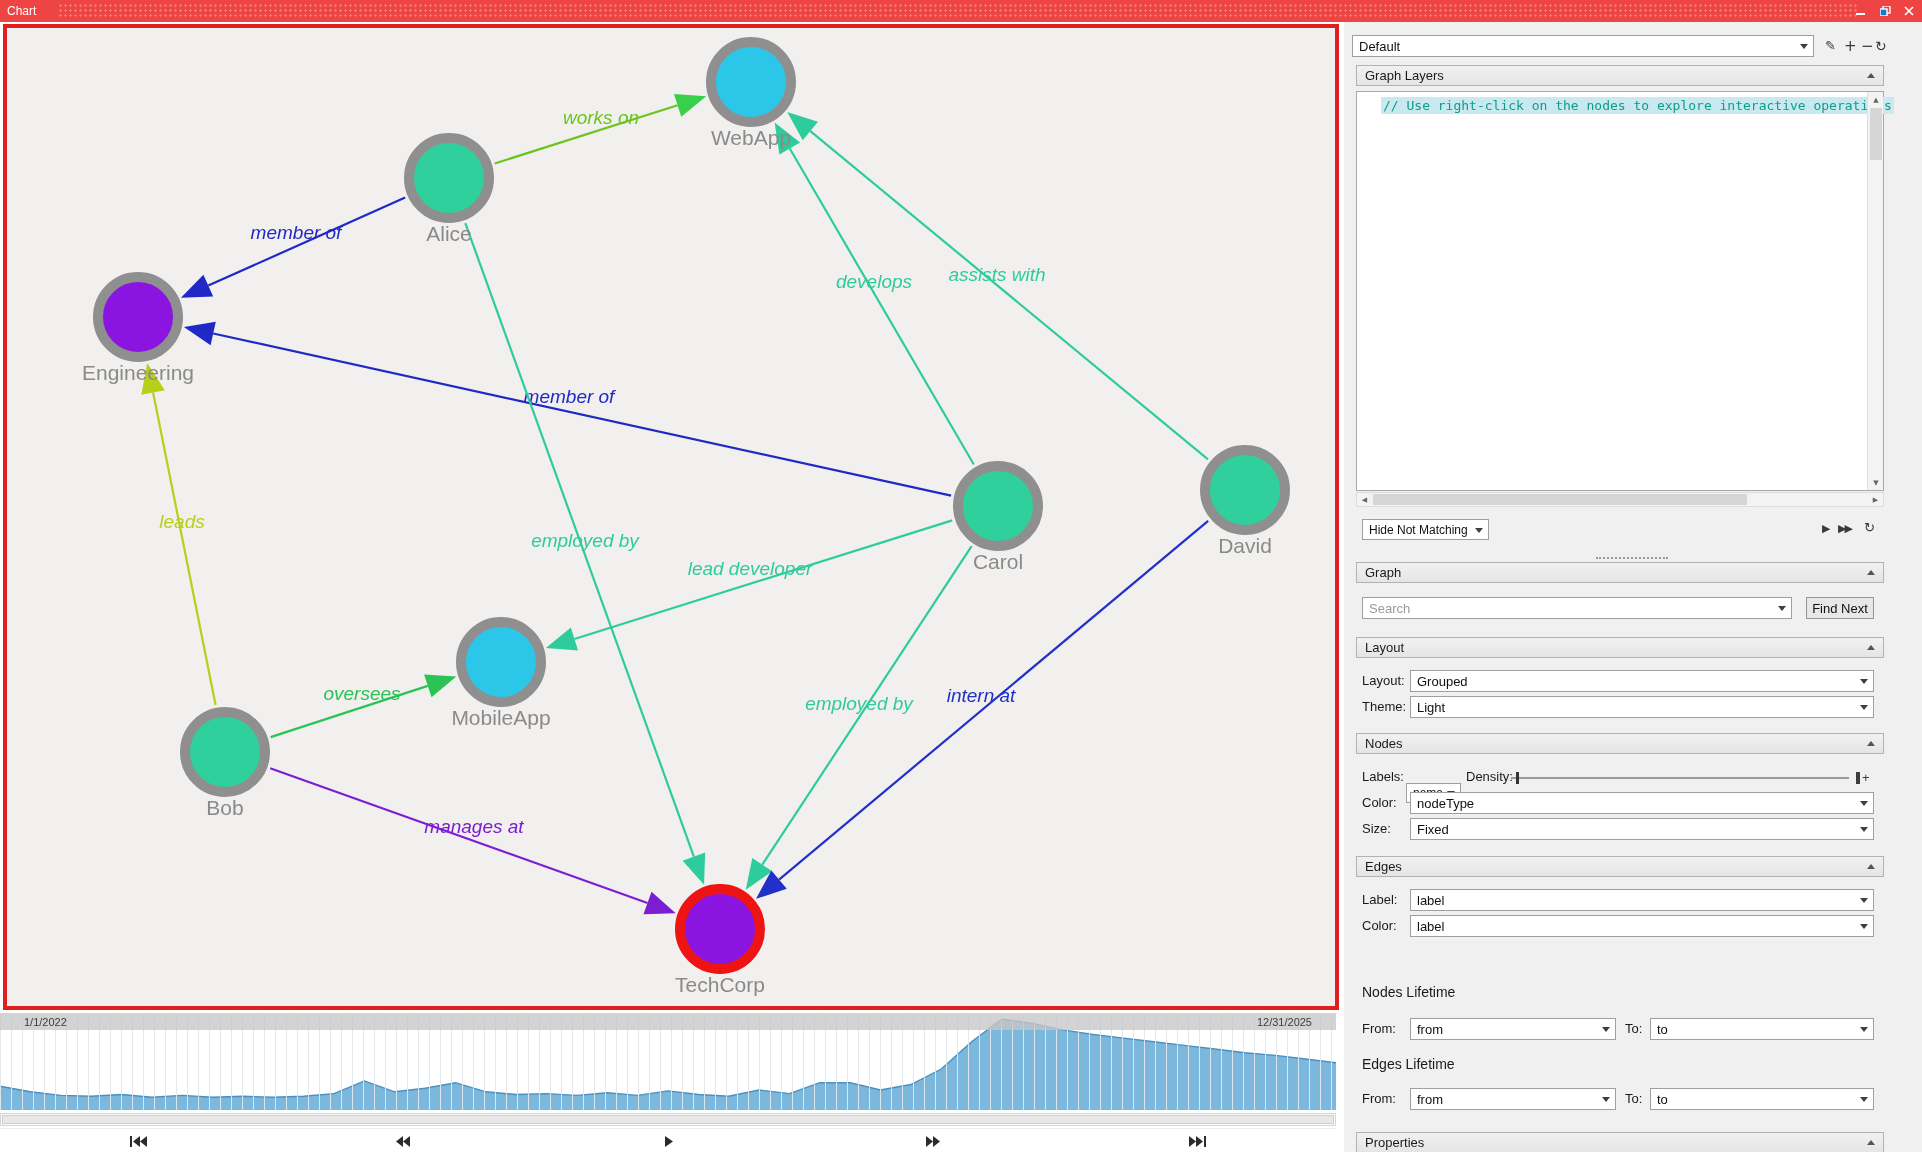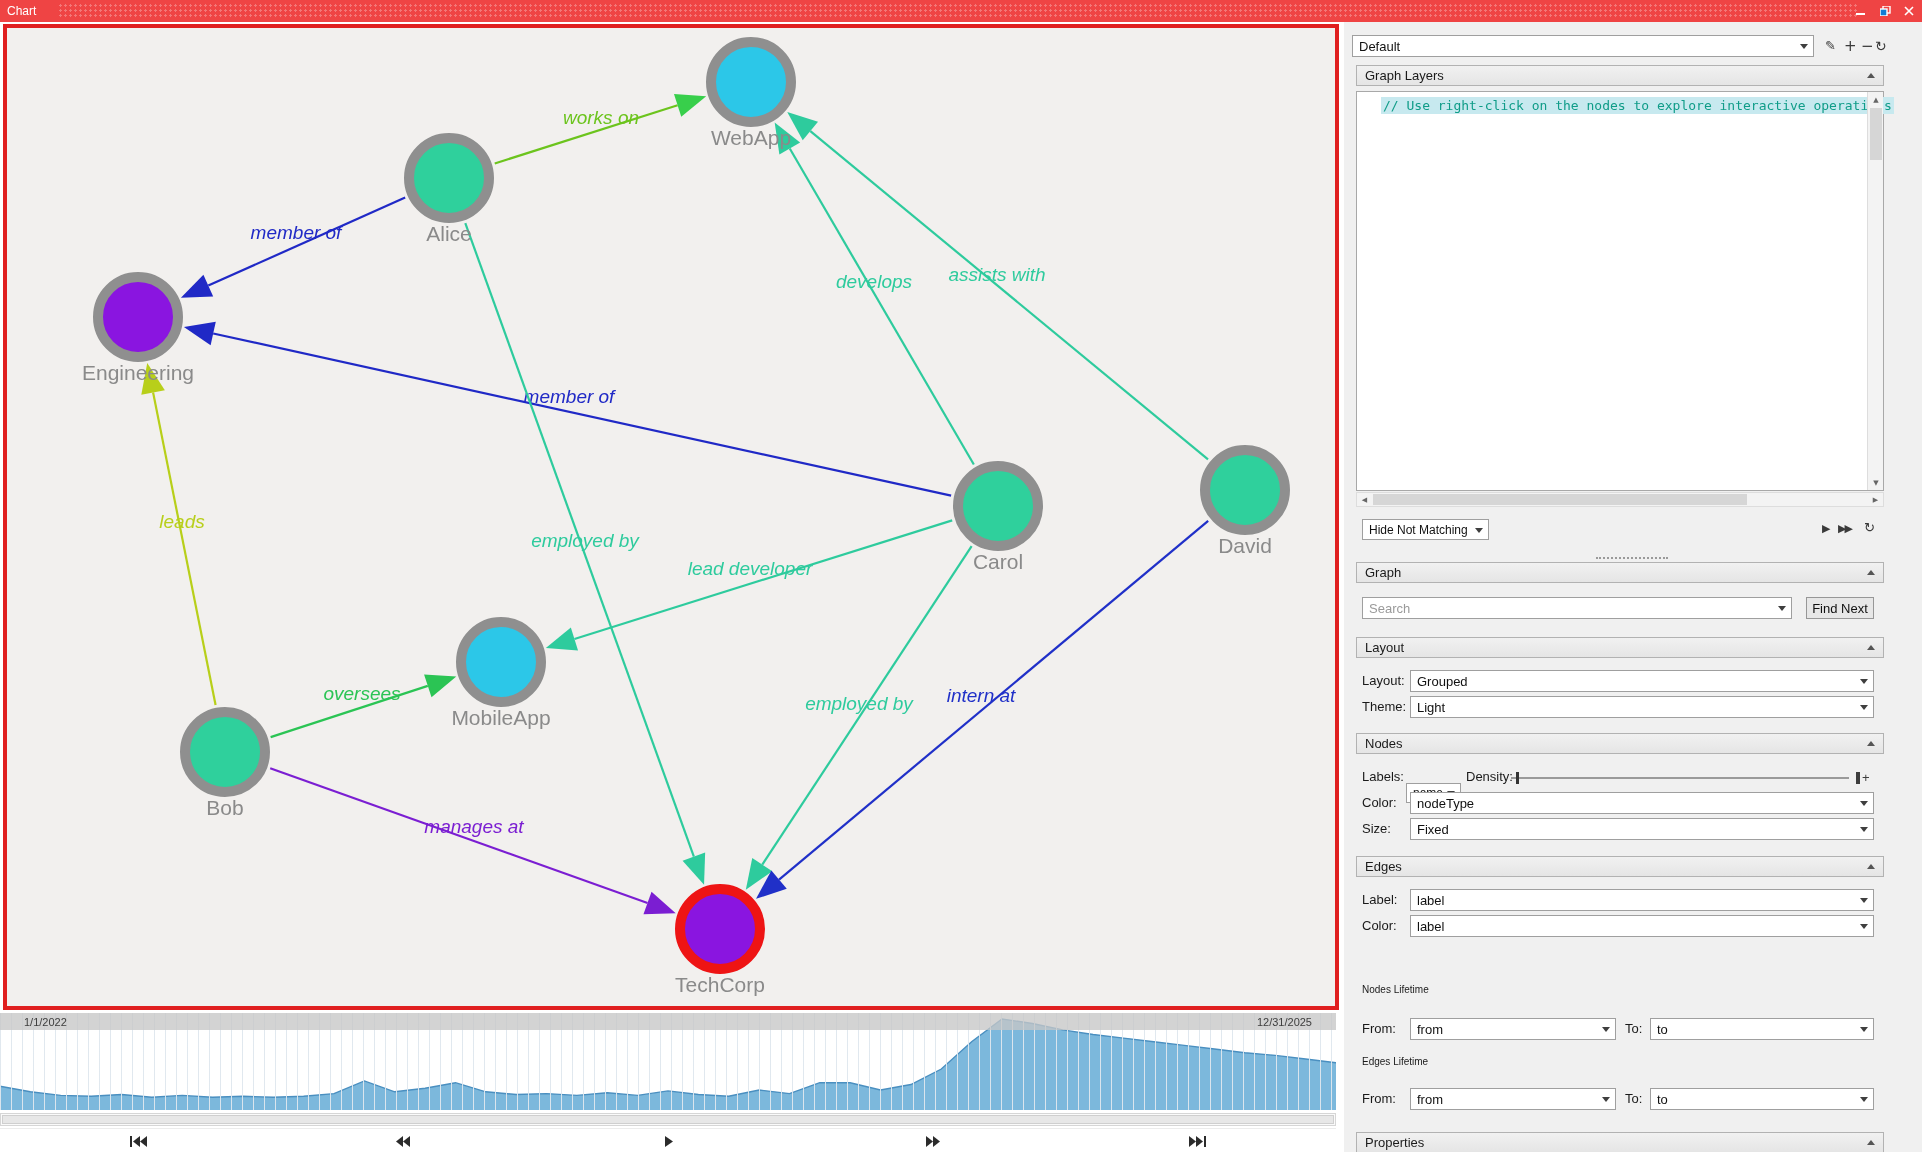--- a/index.html
+++ b/index.html
@@ -70,21 +70,21 @@
   .hscroll .hthumb{position:absolute;left:16px;top:1px;width:374px;height:11px;background:#d6d6d6}
   .gripper{position:absolute;left:252px;top:535px;width:72px;border-top:2px dotted #9a9a9a}
   .search-input{border:none;outline:none;flex:1;font-size:13px;color:#444;background:transparent;
     font-family:"Liberation Sans",sans-serif}
   .search-input::placeholder{color:#9a9a9a}
   .slider-line{position:absolute;height:2px;background:#9a9a9a}
   .slider-handle{position:absolute;width:3px;height:12px;background:#333}
   .dicon{position:absolute;display:flex;align-items:center;gap:2px}
   .dicon .bar{width:4px;height:12px;background:#3d3d3d}
   .dicon .plus{font-size:13px;color:#3d3d3d;line-height:12px}
-  .sublbl{position:absolute;font-size:10px;color:#1a1a1a;white-space:nowrap}
+  .sublbl{position:absolute;font-size:14px;color:#1a1a1a;white-space:nowrap}
 </style>
 </head>
 <body>
 
 <div class="app">
 
   <div class="titlebar" style="background: #ef4444;">
     <span class="title">Chart</span>
     <div class="tb-pattern"></div>
     <div class="winbtns">

